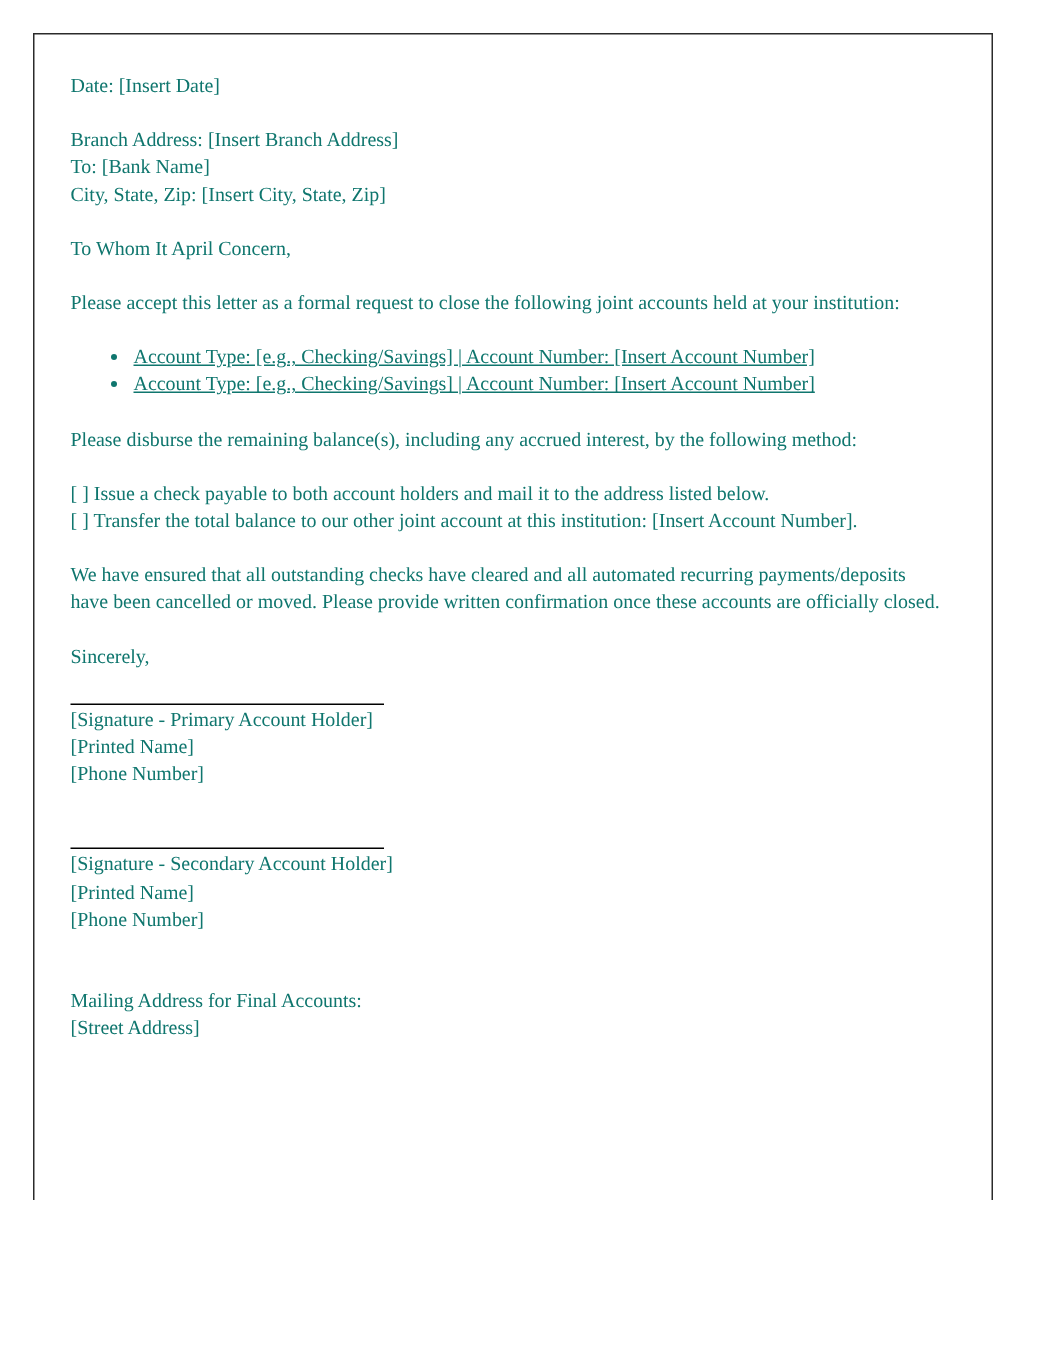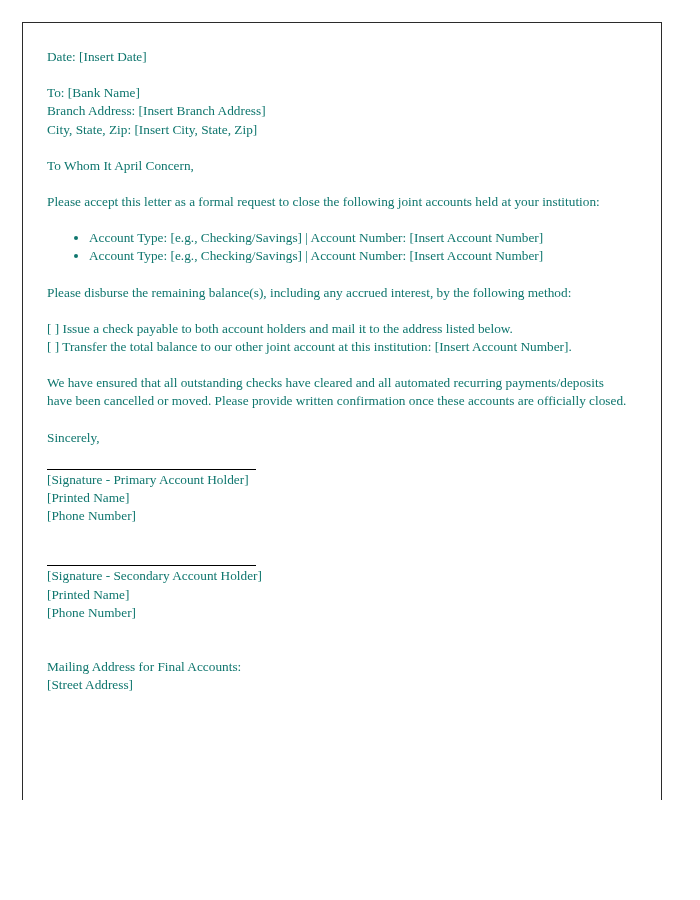--- a/index.html
+++ b/index.html
@@ -47,20 +47,21 @@
     display: block;
   }
   .subject {
     font-weight: bold;
     margin: 0 0 18px 0;
   }
   ul.acct-list {
     margin: 0 0 18px 0;
     padding-left: 42px;
     list-style-type: disc;
+    text-decoration: underline;
   }
   ul.acct-list li {
     margin: 0;
     padding: 0;
     line-height: 18.2px;
   }
   .sig-group {
     margin: 0 0 18px 0;
   }
   .sig-rule {
@@ -84,22 +85,22 @@
 </style>
 </head>
 <body>
 
 <div id="page">
   <div id="letter">
 
     <p class="para">Date: [Insert Date]</p>
 
     <div class="block">
+      <span class="line">Branch Address: [Insert Branch Address]</span>
       <span class="line">To: [Bank Name]</span>
-      <span class="line">Branch Address: [Insert Branch Address]</span>
       <span class="line">City, State, Zip: [Insert City, State, Zip]</span>
     </div>
 
 
     <p class="para">To Whom It April Concern,</p>
 
     <p class="para">Please accept this letter as a formal request to close the following joint accounts held at your institution:</p>
 
     <ul class="acct-list">
       <li>Account Type: [e.g., Checking/Savings] | Account Number: [Insert Account Number]</li>

